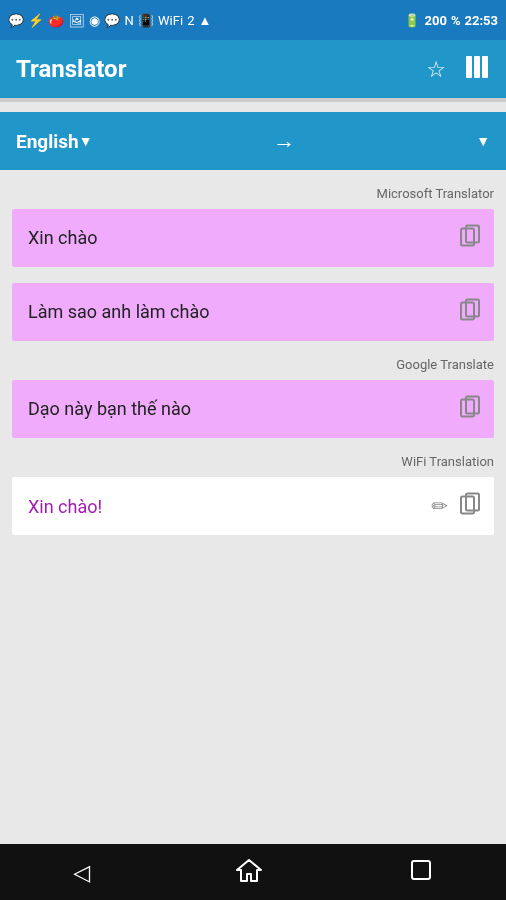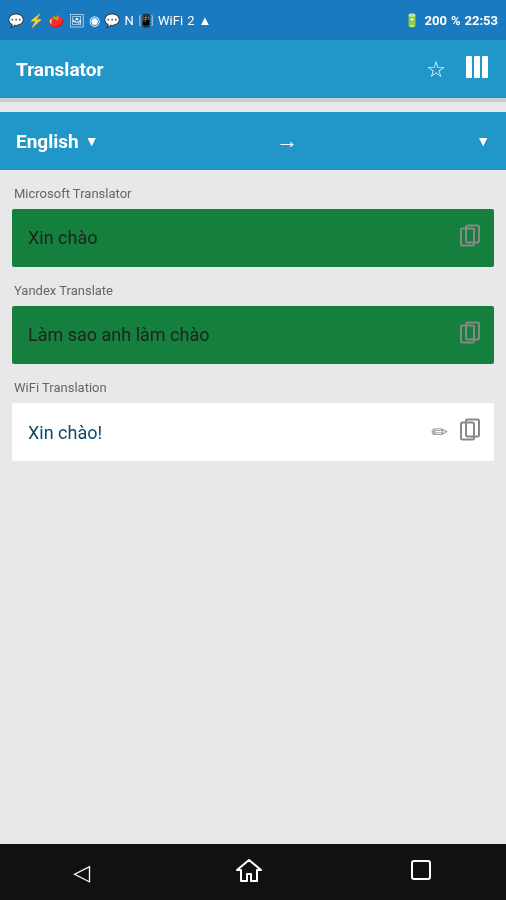--- a/index.html
+++ b/index.html
@@ -46,21 +46,21 @@
       background: #2196c9;
       height: 58px;
       display: flex;
       align-items: center;
       justify-content: space-between;
       padding: 0 16px;
       flex-shrink: 0;
     }
     .top-bar-title {
       color: white;
-      font-size: 19px;
+      font-size: 24px;
       font-weight: bold;
     }
     .top-bar-icons {
       display: flex;
       align-items: center;
       gap: 18px;
     }
     .top-bar-icon {
       color: white;
       font-size: 22px;
@@ -81,21 +81,20 @@
       display: flex;
       align-items: center;
       justify-content: space-between;
       padding: 0 16px;
       margin: 10px 0 0 0;
       flex-shrink: 0;
     }
     .lang-selector {
       display: flex;
       align-items: center;
-      gap: 6px;
       color: white;
       font-size: 19px;
       font-weight: bold;
       cursor: pointer;
     }
     .lang-arrow {
       color: white;
       font-size: 22px;
     }
     .lang-dropdown-icon {
@@ -113,23 +112,24 @@
 
     
     .translation-section {
       margin: 16px 12px 0 12px;
     }
     .section-label {
       font-size: 13px;
       color: #666;
       margin-bottom: 8px;
       padding-left: 2px;
+      text-align: right;
     }
     .translation-box {
-      background: #15803d;
+      background: #f0abfc;
       border-radius: 2px;
       padding: 16px 50px 16px 16px;
       position: relative;
       min-height: 58px;
       display: flex;
       align-items: center;
     }
     .translation-text {
       font-size: 18px;
       color: #222;
@@ -151,21 +151,21 @@
       background: white;
       border-radius: 2px;
       padding: 16px 90px 16px 16px;
       position: relative;
       min-height: 58px;
       display: flex;
       align-items: center;
     }
     .your-translation-text {
       font-size: 18px;
-      color: #0c4a6e;
+      color: #a21caf;
       flex: 1;
     }
     .edit-icon {
       position: absolute;
       right: 46px;
       top: 50%;
       transform: translateY(-50%);
       color: #888;
       font-size: 20px;
       cursor: pointer;
@@ -261,32 +261,43 @@
       <span class="copy-icon">
         <svg class="copy-svg" viewBox="0 0 24 24" fill="#888">
           <rect x="8" y="2" width="13" height="17" rx="1.5" ry="1.5" fill="none" stroke="#888" stroke-width="2"></rect>
           <rect x="3" y="5" width="13" height="17" rx="1.5" ry="1.5" fill="none" stroke="#888" stroke-width="2"></rect>
         </svg>
       </span>
     </div>
   </div>
 
   <div class="translation-section">
-    <div class="section-label">Yandex Translate</div>
     <div class="translation-box">
       <span class="translation-text">Làm sao anh làm chào</span>
       <span class="copy-icon">
         <svg class="copy-svg" viewBox="0 0 24 24" fill="#888">
           <rect x="8" y="2" width="13" height="17" rx="1.5" ry="1.5" fill="none" stroke="#888" stroke-width="2"></rect>
           <rect x="3" y="5" width="13" height="17" rx="1.5" ry="1.5" fill="none" stroke="#888" stroke-width="2"></rect>
         </svg>
       </span>
     </div>
   </div>
 
+  <div class="translation-section">
+    <div class="section-label">Google Translate</div>
+    <div class="translation-box">
+      <span class="translation-text">Dạo này bạn thế nào</span>
+      <span class="copy-icon">
+        <svg class="copy-svg" viewBox="0 0 24 24" fill="#888">
+          <rect x="8" y="2" width="13" height="17" rx="1.5" ry="1.5" fill="none" stroke="#888" stroke-width="2"></rect>
+          <rect x="3" y="5" width="13" height="17" rx="1.5" ry="1.5" fill="none" stroke="#888" stroke-width="2"></rect>
+        </svg>
+      </span>
+    </div>
+  </div>
 
   <div class="translation-section">
     <div class="section-label">WiFi Translation</div>
     <div class="your-translation-box">
       <span class="your-translation-text">Xin chào!</span>
       <span class="edit-icon">✏</span>
       <span class="copy-icon-right">
         <svg class="copy-svg" viewBox="0 0 24 24" fill="#888">
           <rect x="8" y="2" width="13" height="17" rx="1.5" ry="1.5" fill="none" stroke="#888" stroke-width="2"></rect>
           <rect x="3" y="5" width="13" height="17" rx="1.5" ry="1.5" fill="none" stroke="#888" stroke-width="2"></rect>

